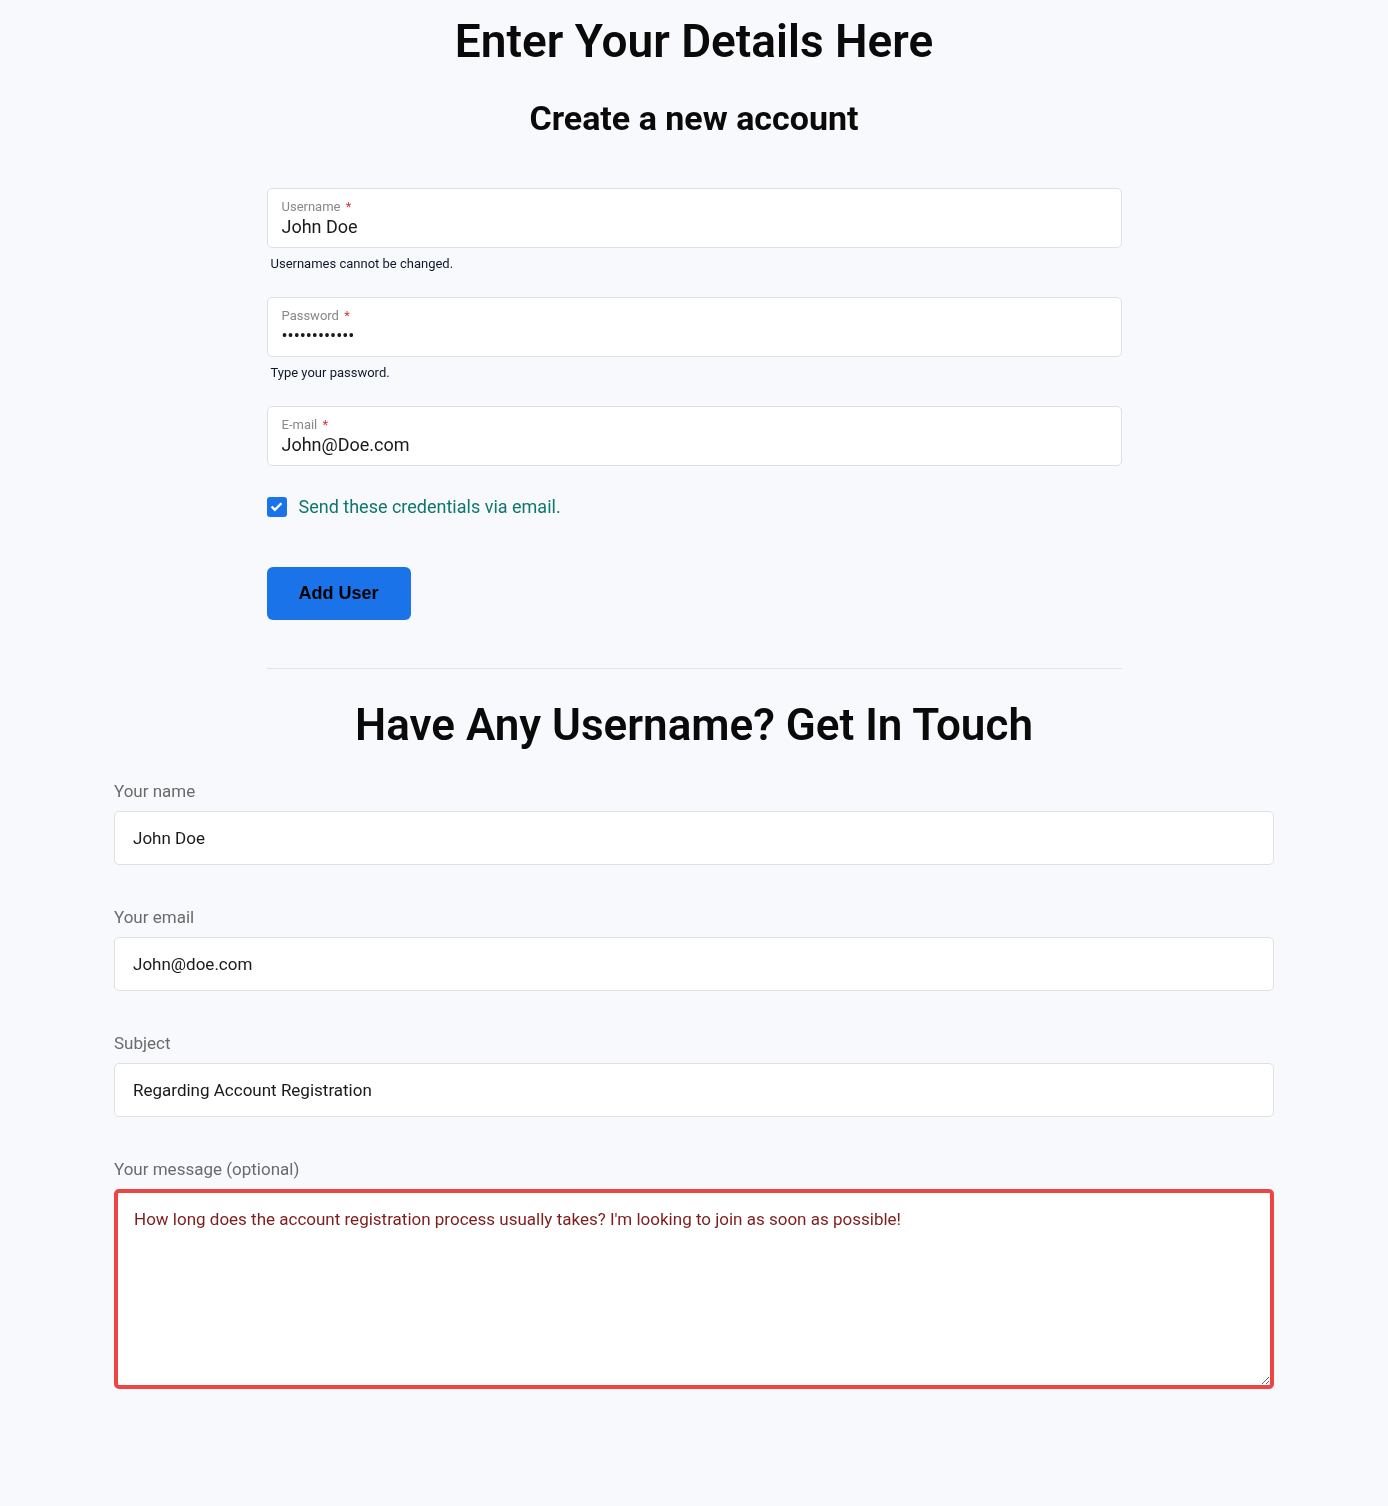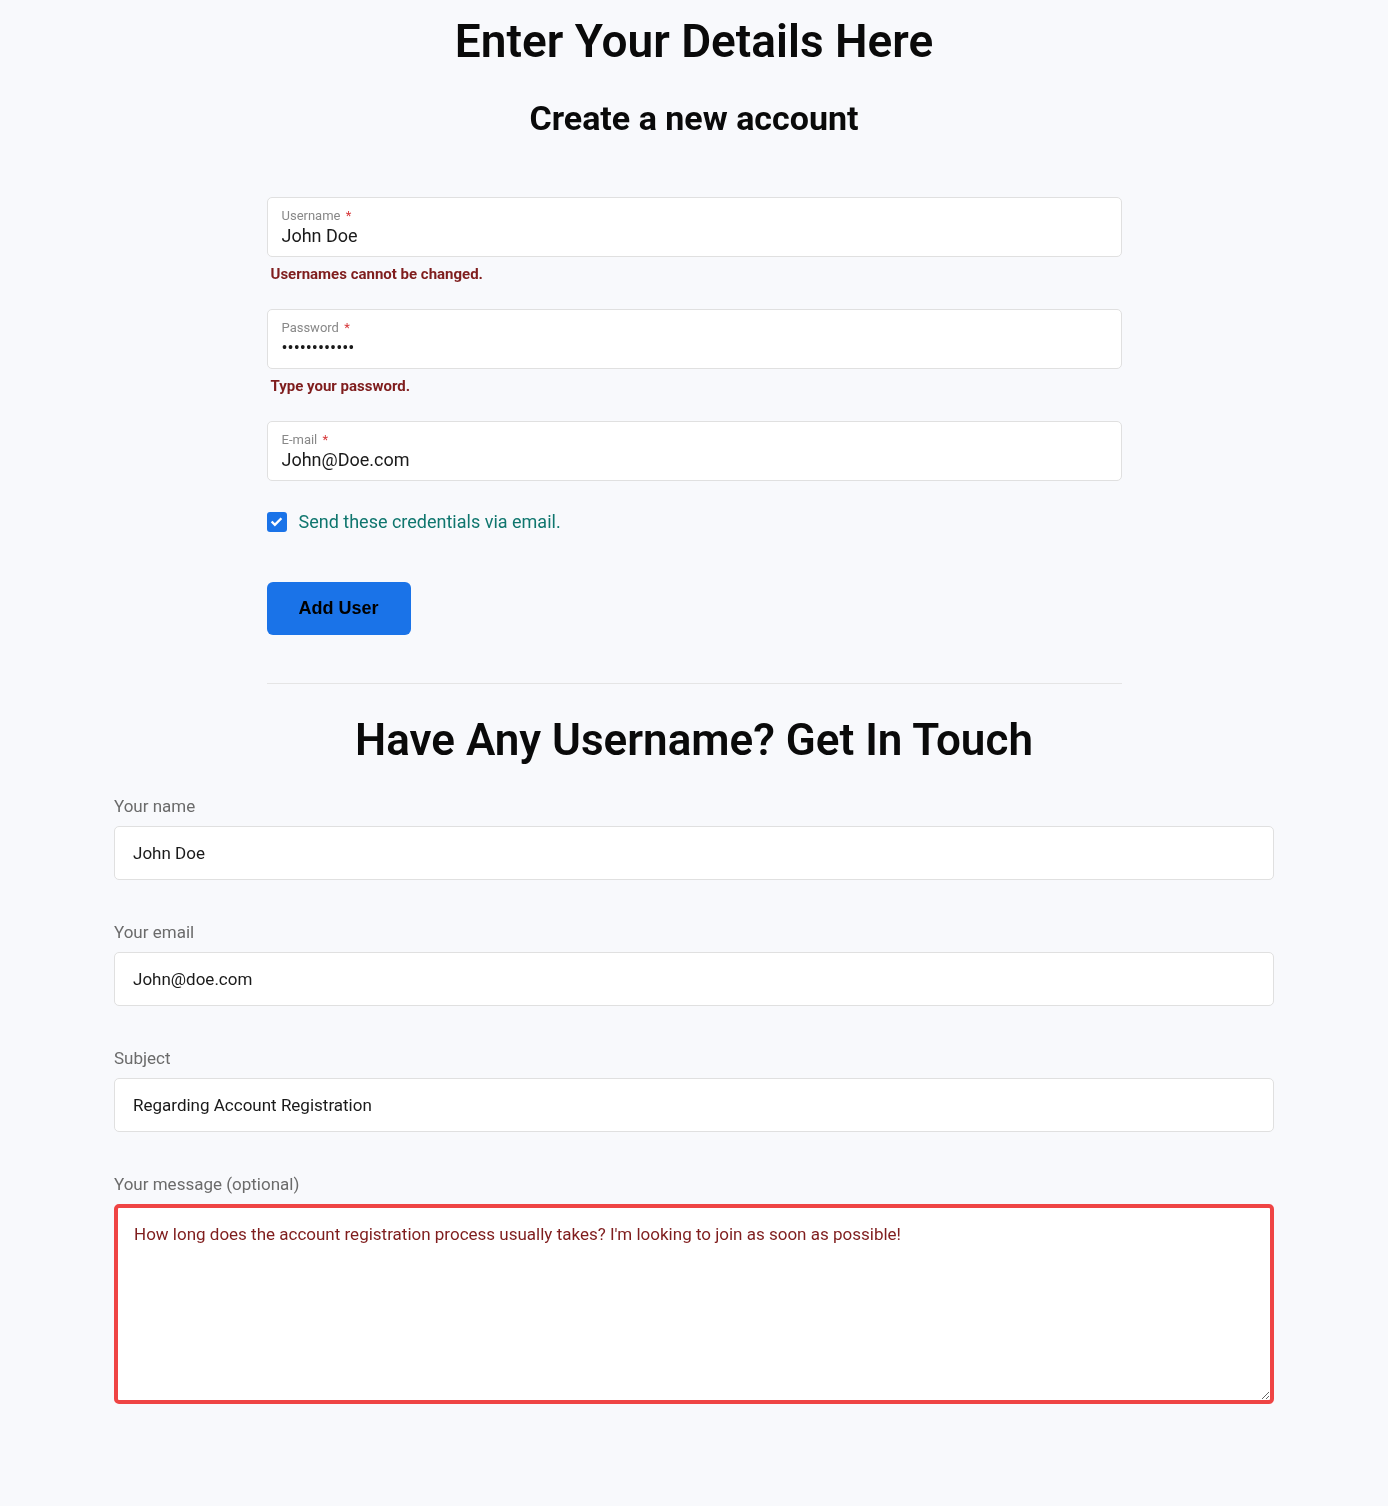--- a/index.html
+++ b/index.html
@@ -27,21 +27,21 @@
     }
     .subtitle {
       font-size: 34px;
       font-weight: 700;
       text-align: center;
       padding-bottom: 50px;
       color: #0a0a0a;
     }
     .form-section {
       max-width: 895px;
-      margin: 9px auto;
+      margin: 0 auto;
       padding: 0 20px;
     }
     .input-wrapper {
       position: relative;
       background: #fff;
       border: 1px solid #e0e0e0;
       border-radius: 5px;
       margin-bottom: 8px;
       padding: 10px 14px 10px 14px;
     }
@@ -58,26 +58,25 @@
     .input-field {
       border: none;
       outline: none;
       font-size: 18px;
       width: 100%;
       background: transparent;
       color: #1a1a1a;
       font-family: inherit;
     }
     .helper-text {
-      font-size: 15px;
-      color: #7f1d1d;
+      font-size: 13px;
+      color: #0f172a;
       margin-left: 4px;
       margin-bottom: 26px;
       margin-top: 8px;
-      font-weight: bold;
     }
     .email-wrapper {
       margin-bottom: 30px;
     }
     .checkbox-row {
       display: flex;
       align-items: center;
       margin-bottom: 50px;
     }
     .checkbox {

